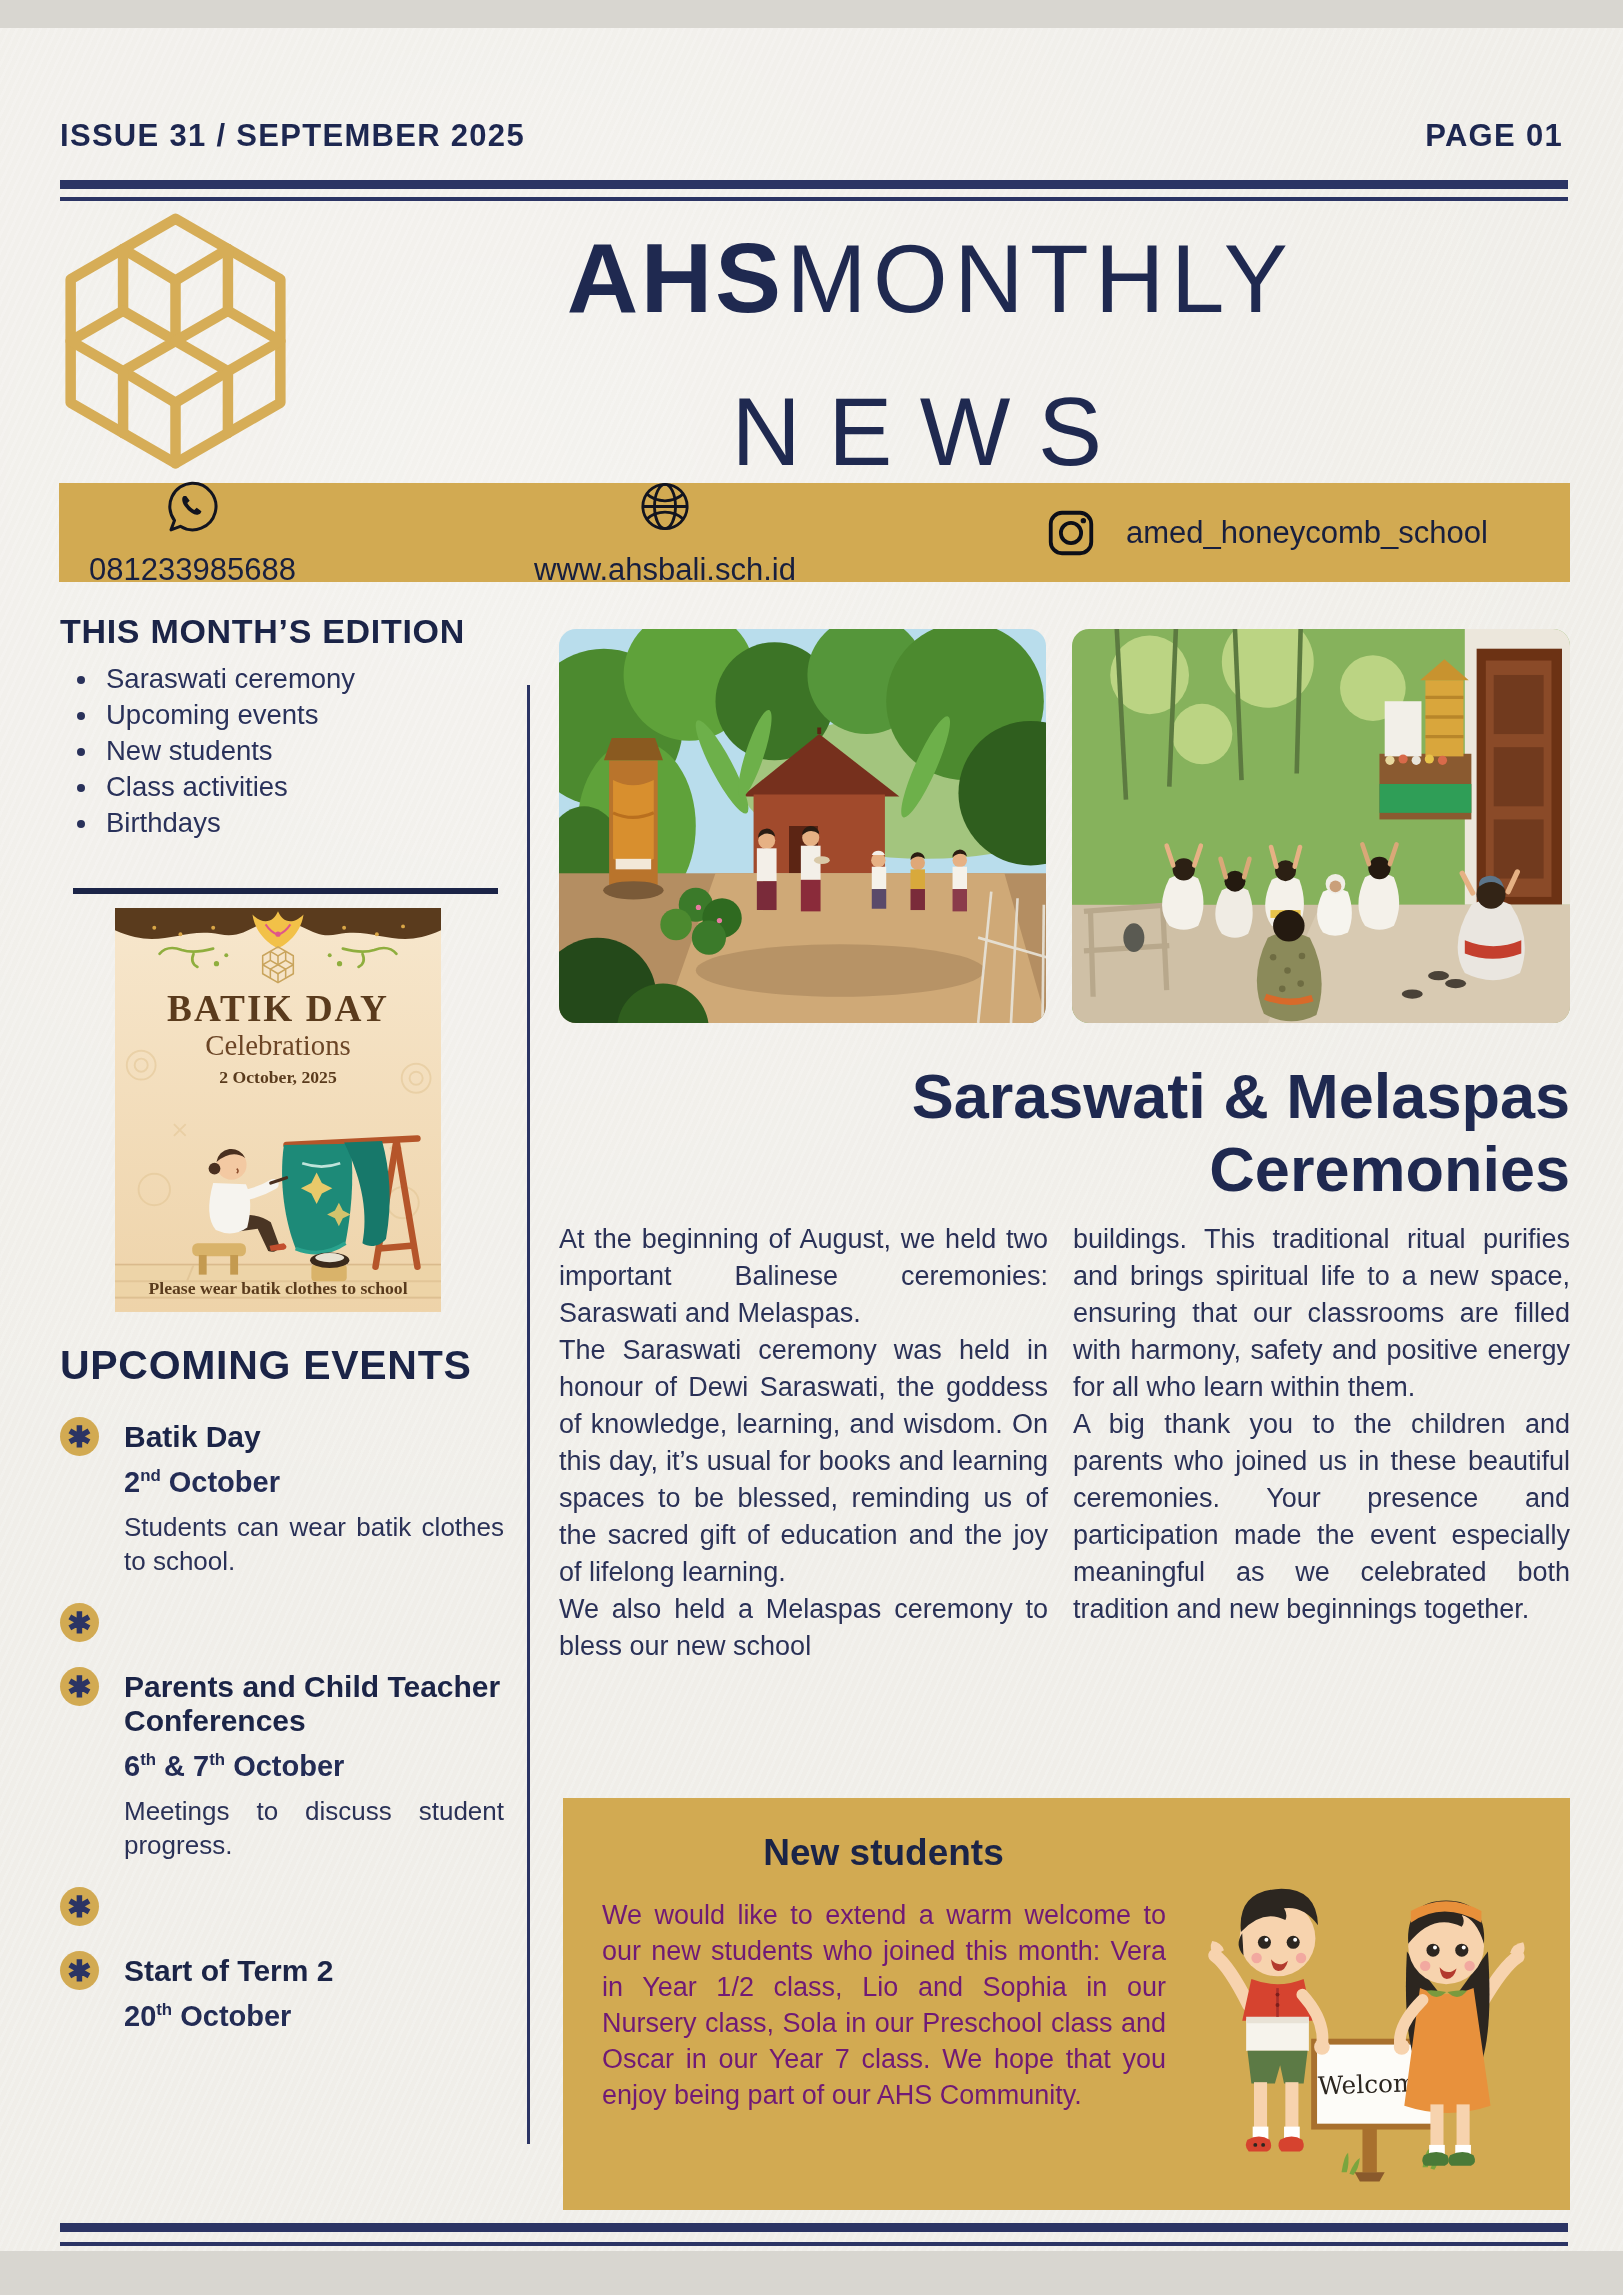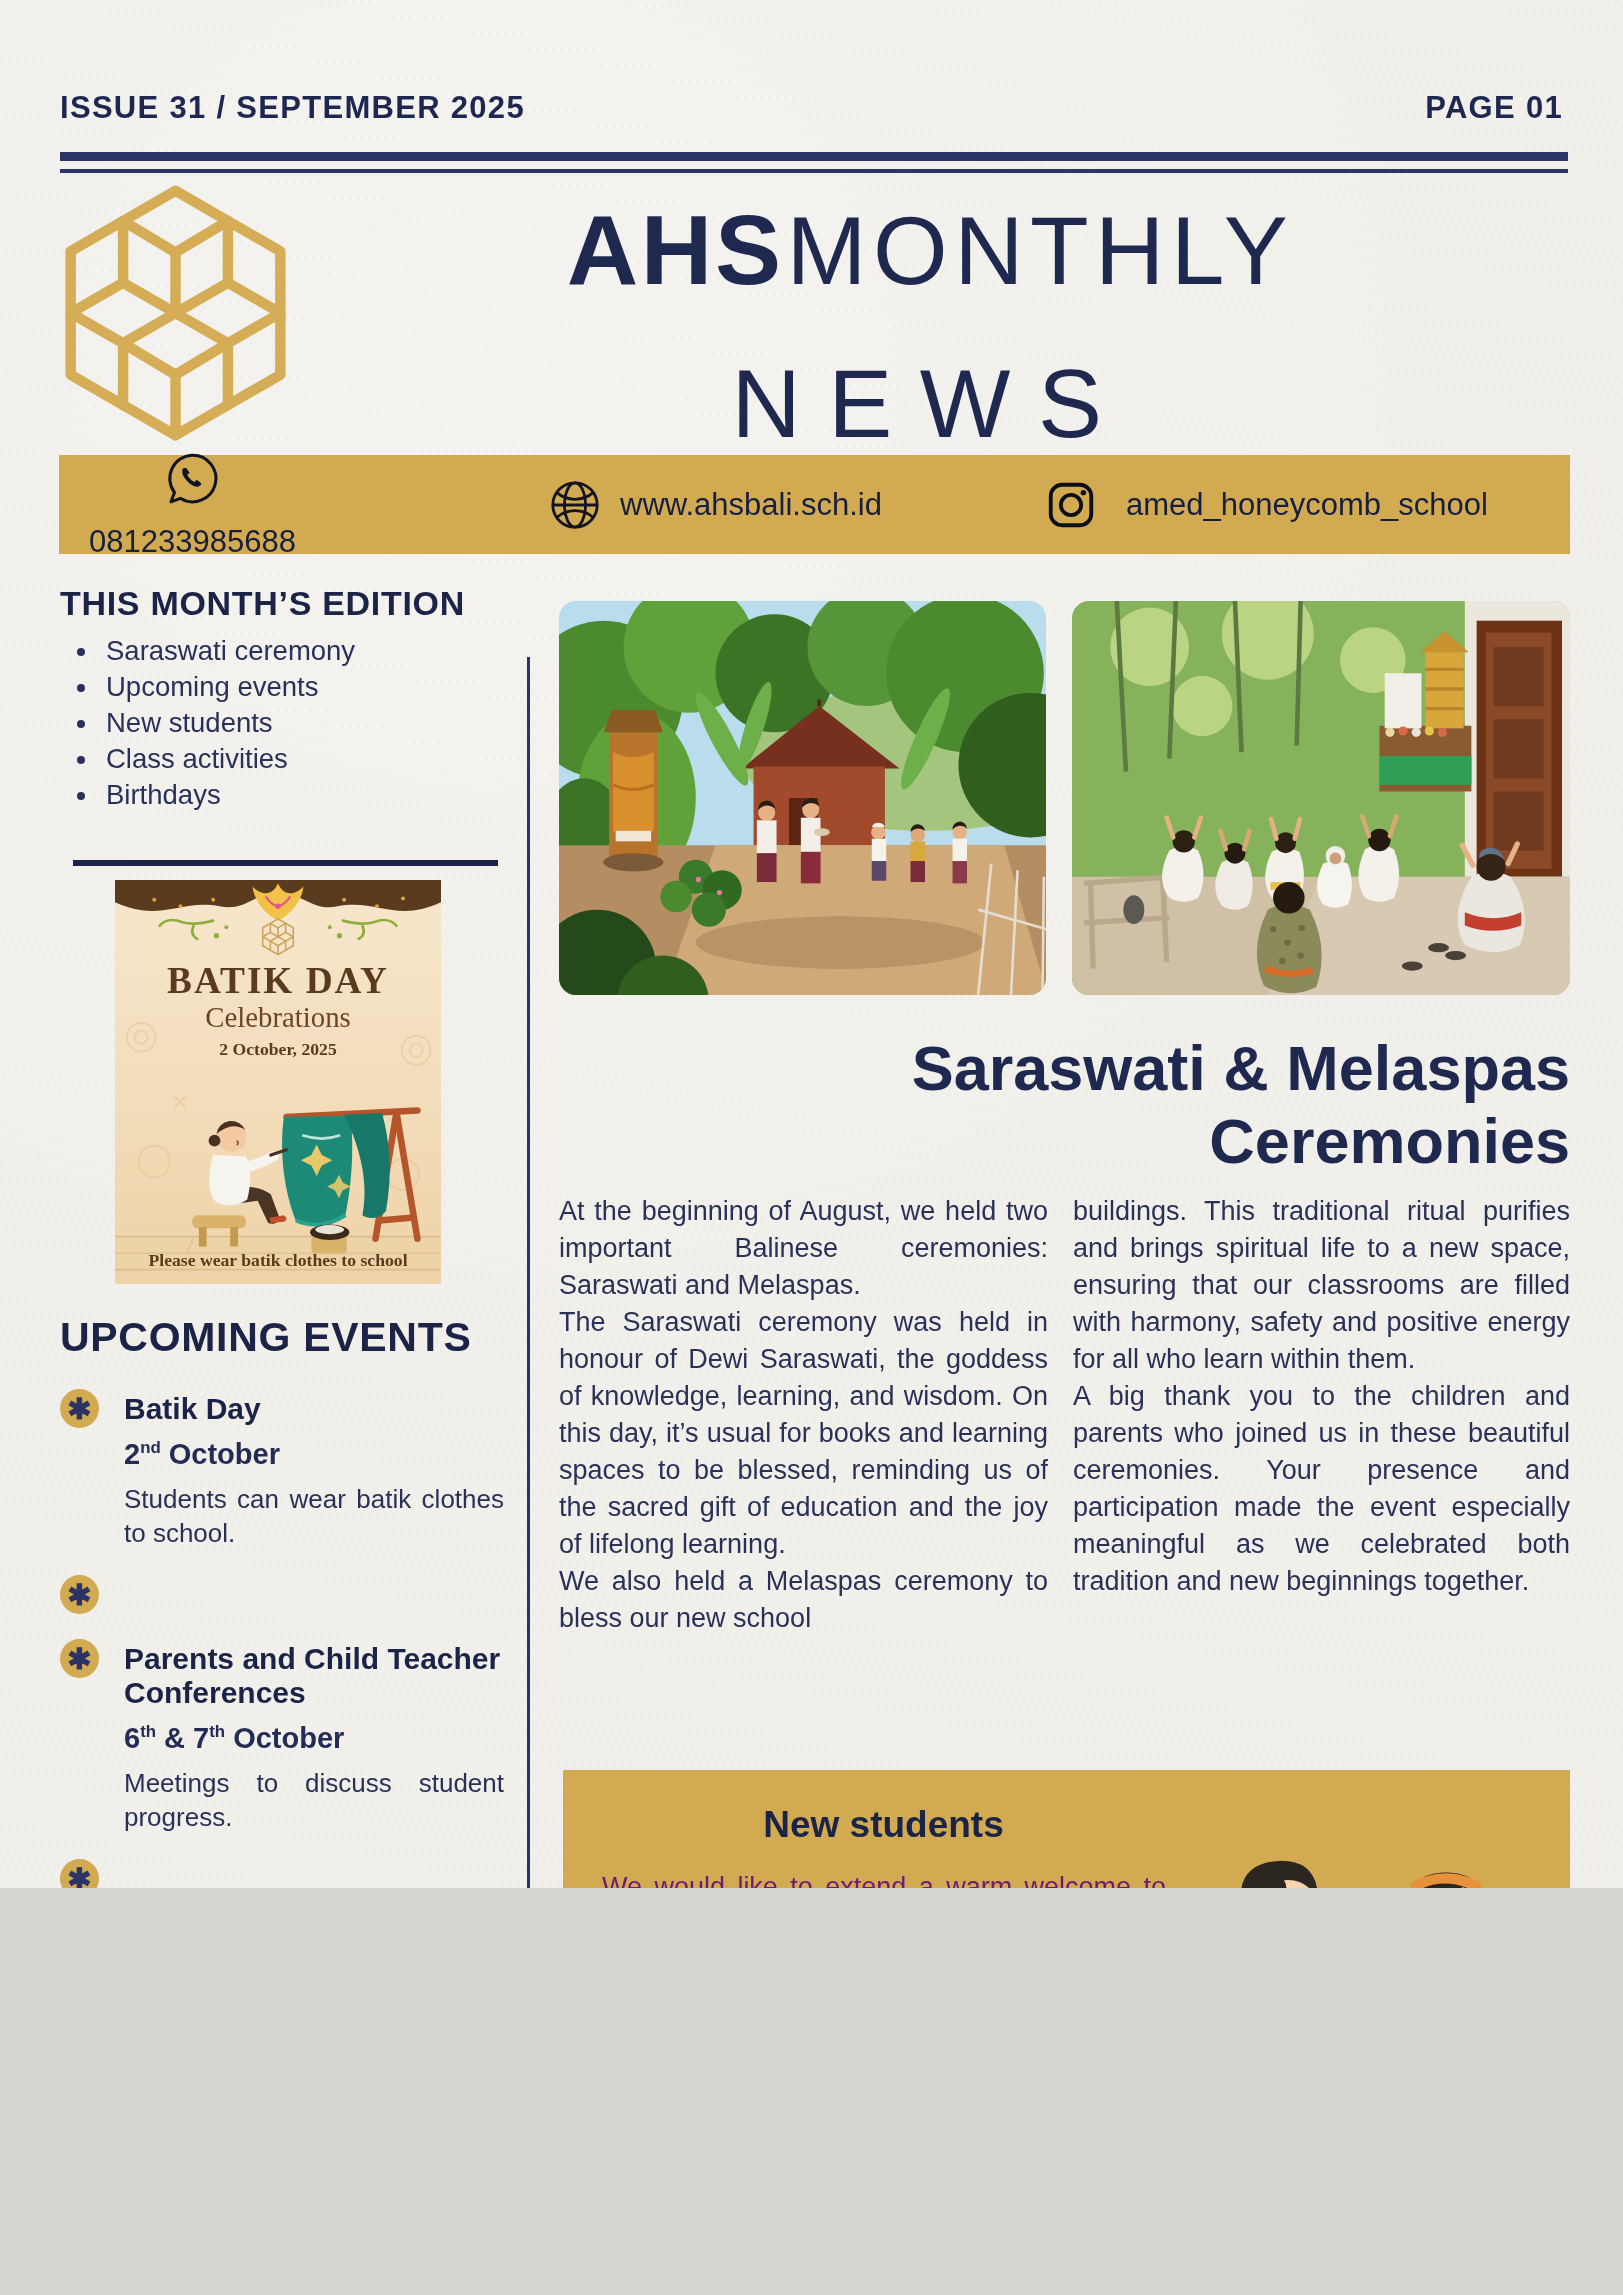--- a/index.html
+++ b/index.html
@@ -1,45 +1,46 @@
 <!DOCTYPE html>
 <html style="font-size:10.5px"><head>
 <meta charset="utf-8">
 <style>
   html,body{margin:0;padding:0;background:#d8d6d0;}
   .page{
     position:relative;
-    width:1623px;height:1888px;
+    width:1623px;height:2223px;
     background:#f0eee9;
     background-image:
       repeating-linear-gradient(115deg, rgba(255,255,255,.16) 0 2.6px, rgba(0,0,0,0) 2.6px 7.2px),
       radial-gradient(circle at 30% 20%, rgba(255,255,255,.25), rgba(0,0,0,0) 55%);
     font-family:"Liberation Sans", sans-serif;
     color:#262e55;
     overflow:hidden;
+    margin-top:28px;
   }
   
   .header-meta{position:absolute;top:90px;left:60px;right:60px;display:flex;justify-content:space-between;
     font-size:31px;font-weight:600;letter-spacing:1.3px;color:#1d2750;}
   .rule{position:absolute;left:60px;right:55px;background:#2b3464;}
   .rule.t1{top:152px;height:8.5px;}
   .rule.t2{top:169px;height:3.9px;}
   .rule.b1{top:2195px;height:8.5px;}
   .rule.b2{top:2214px;height:3.9px;}
   .logo{position:absolute;left:59px;top:183px;width:233px;height:260px;}
   .masthead{position:absolute;left:298px;right:60px;top:188px;text-align:center;color:#1f2950;line-height:123px;}
   .masthead .l1 .ahs{font-weight:800;font-size:99px;letter-spacing:2.6px;}
   .masthead .l1 .rest{font-weight:400;font-size:96px;letter-spacing:6.5px;}
   .masthead .l2{font-weight:400;font-size:96px;letter-spacing:27.5px;}
   
   .contact-bar{position:absolute;left:59px;top:455px;width:1511px;height:99px;background:#d2aa52;}
   .contact-item{position:absolute;top:50%;transform:translateY(-50%);display:flex;align-items:center;gap:17px;
     font-size:31px;font-weight:500;color:#181f3e;}
   .contact-item svg{display:block;}
-  .ci-1{left:30px;flex-direction:column;} .ci-2{left:488px;} .ci-3{left:985px;gap:28px;}
+  .ci-1{left:30px;flex-direction:column;} .ci-2{left:475px;flex-direction:column;} .ci-3{left:985px;gap:28px;}
   
   .edition-heading{position:absolute;left:60px;top:584px;font-size:34px;font-weight:800;letter-spacing:0.7px;color:#1b2447;}
   .edition-list{position:absolute;left:72px;top:633px;margin:0;padding:0 0 0 27.5px;font-size:27.5px;line-height:36px;color:#29315a;}
   .edition-list li{margin:0;padding-left:6.5px;}
   .sidebar-hr{position:absolute;left:73px;top:860px;width:425px;height:5.9px;background:#1b2447;}
   .poster{position:absolute;left:115px;top:880px;width:326px;height:404px;}
   .events-heading{position:absolute;left:60px;top:1314px;font-size:41px;font-weight:800;letter-spacing:0.7px;color:#1b2447;}
   .events{position:absolute;left:60px;top:1388px;width:444px;display:flex;flex-direction:column;gap:23.6px;}
   .event{display:grid;grid-template-columns:39px 1fr;column-gap:25px;}
   .event-badge{width:39px;height:39px;border-radius:50%;background:#d2aa52;color:#2b3464;

